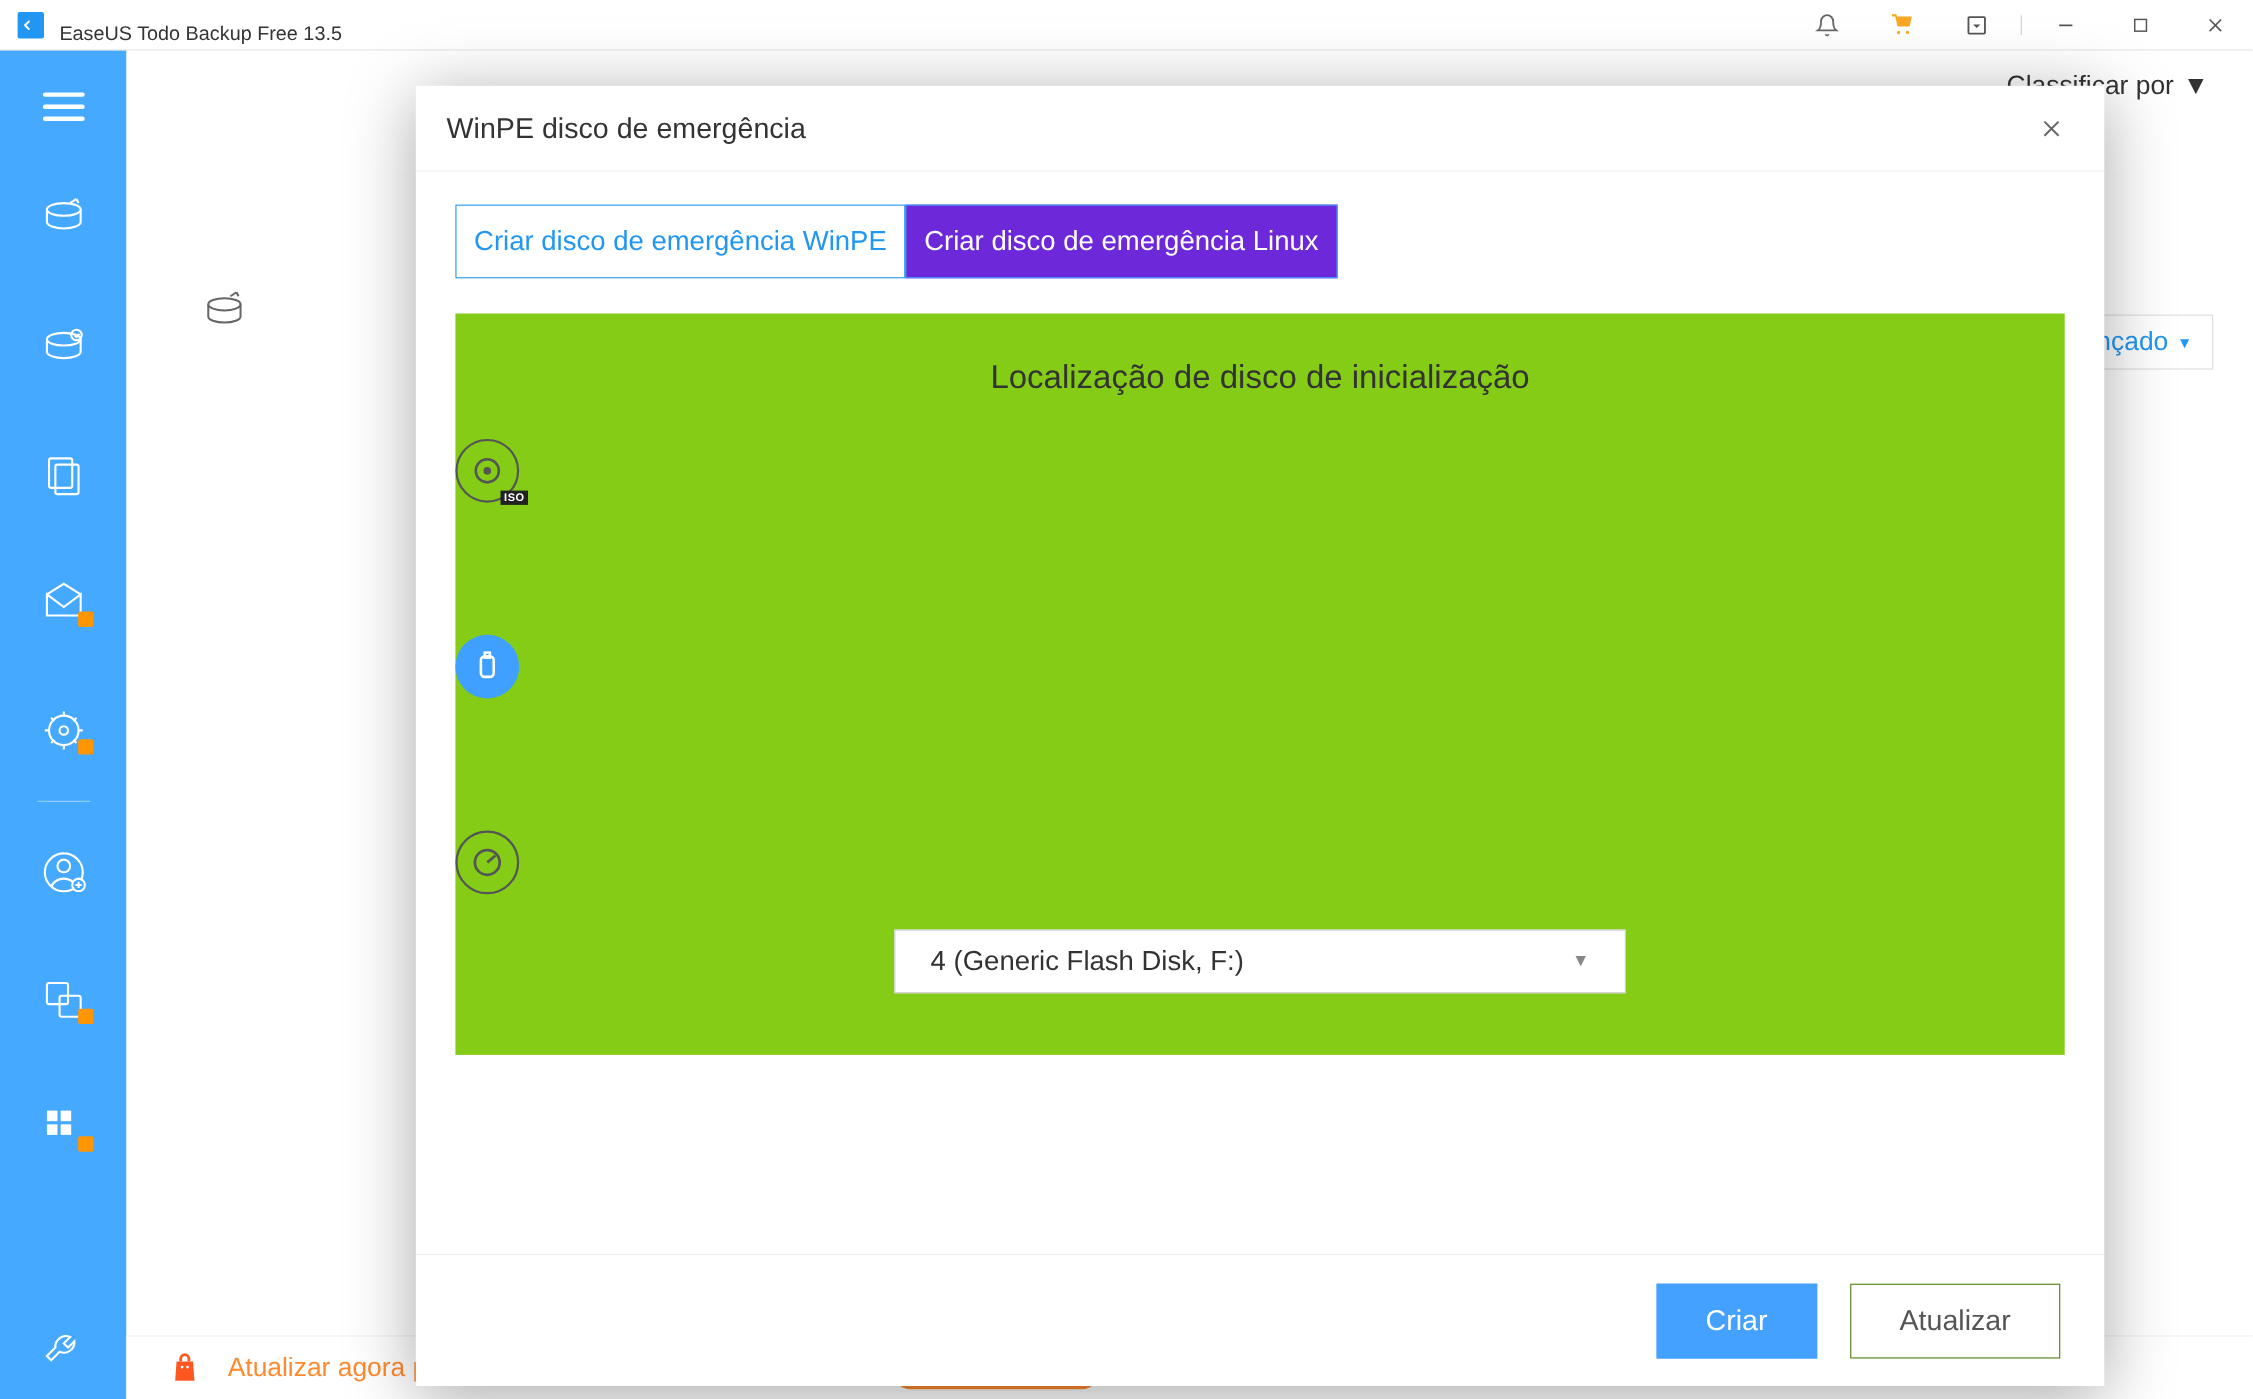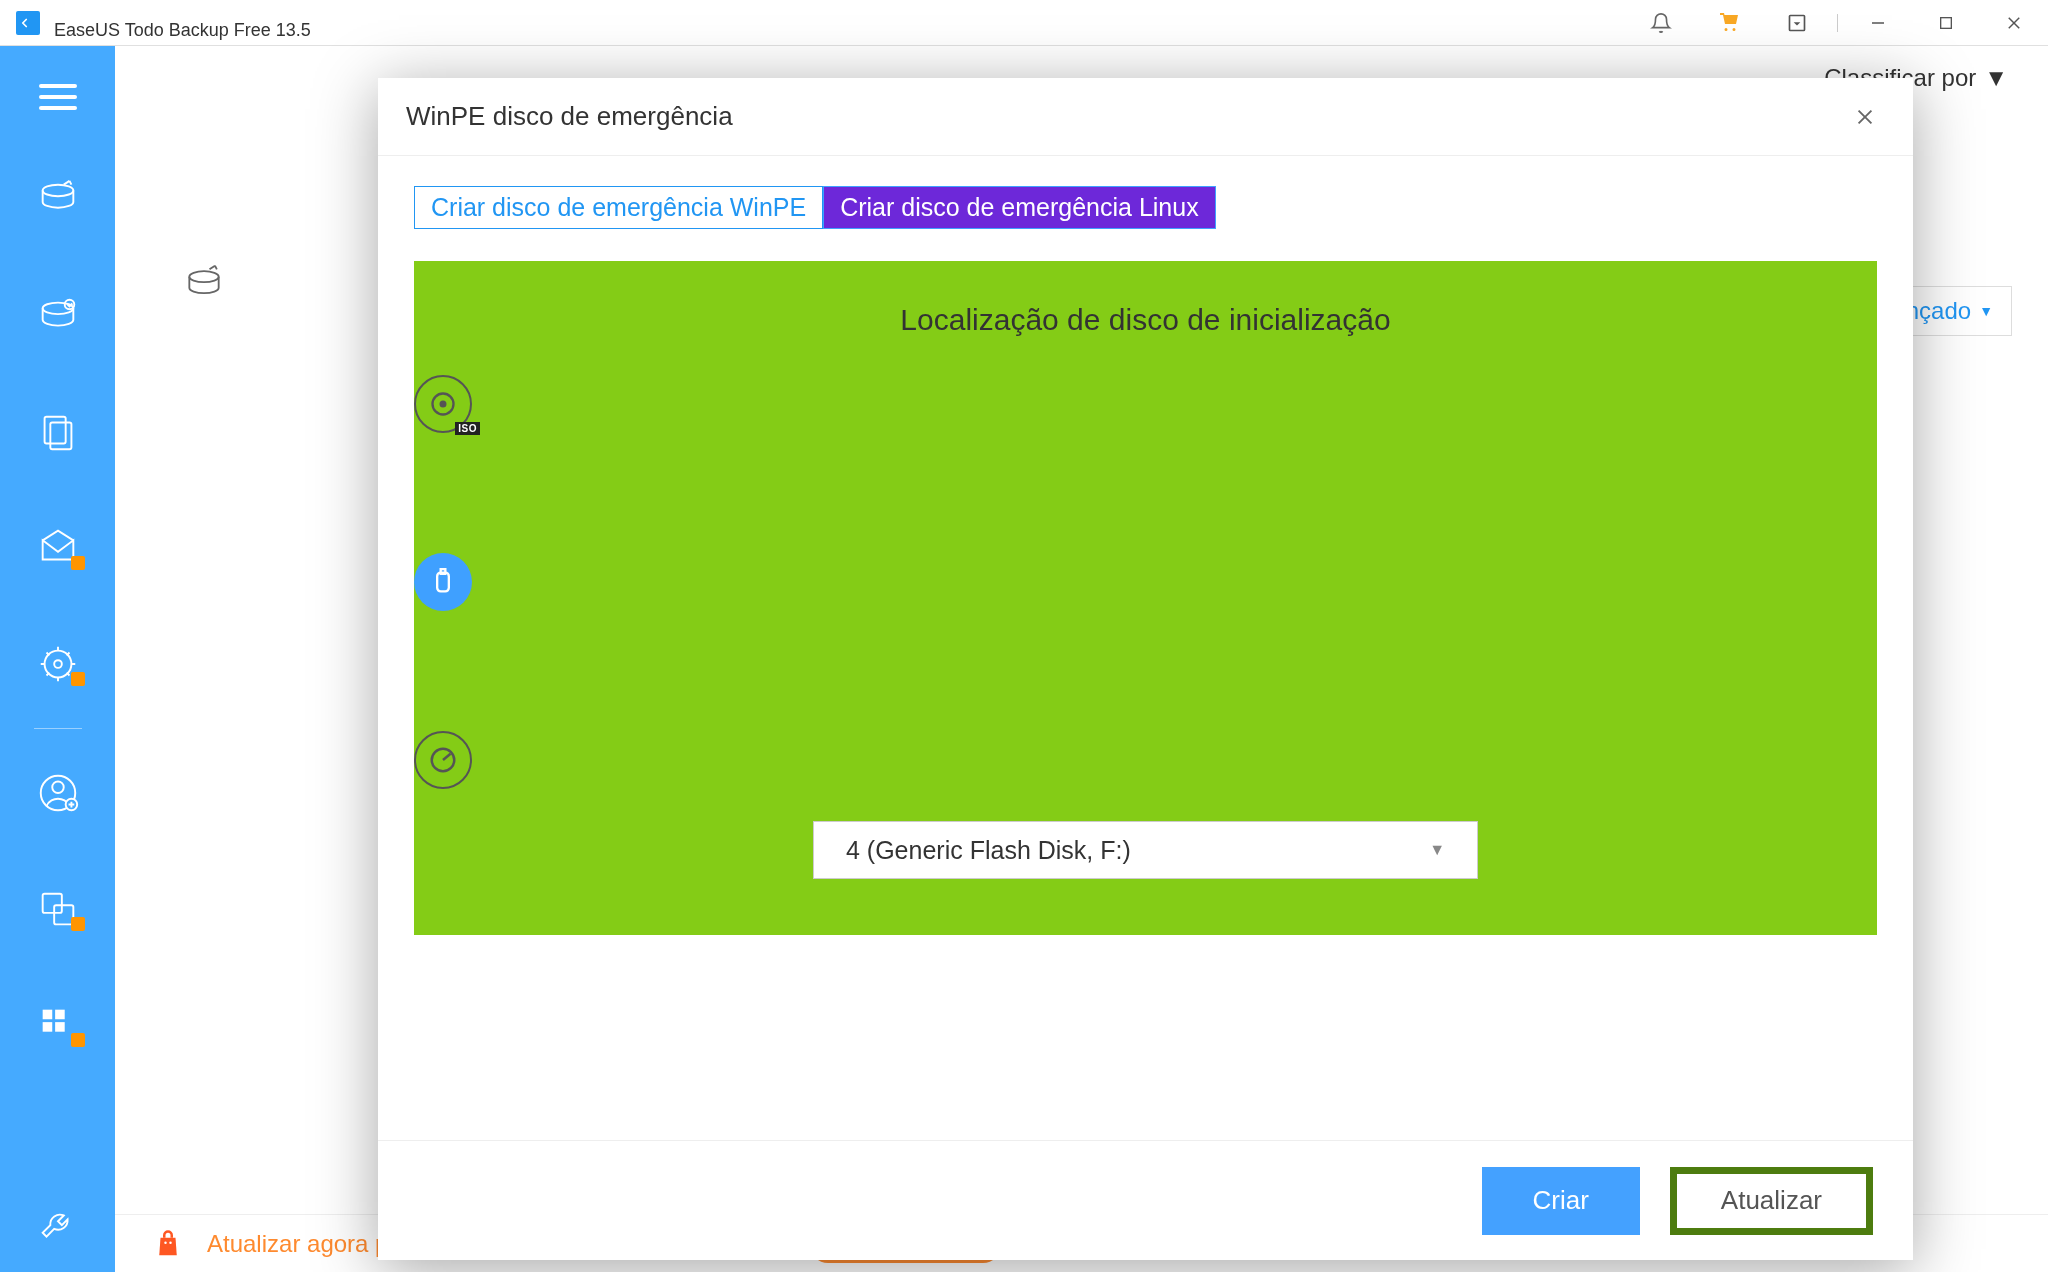--- a/index.html
+++ b/index.html
@@ -37,39 +37,39 @@
     
     
     .dialog { position: absolute; left: 263px; top: 32px; width: 1535px; height: 1182px; background: #fff; box-shadow: 0 10px 60px rgba(0,0,0,0.35); z-index: 10; display: flex; flex-direction: column; }
     .dialog-header { height: 78px; display: flex; align-items: center; padding: 0 28px; border-bottom: 1px solid #eee; }
     .dialog-title { font-size: 26px; color: #333; }
     .dialog-close { margin-left: auto; width: 40px; height: 40px; display: flex; align-items: center; justify-content: center; cursor: pointer; }
     
     .dialog-body { flex: 1; padding: 30px 36px 0 36px; display: flex; flex-direction: column; }
     
     .tabset { display: flex; }
-    .tab { padding: 6px 16px; font-size: 25px; cursor: pointer; white-space: nowrap; }
+    .tab { padding: 18px 16px; font-size: 25px; cursor: pointer; white-space: nowrap; }
     .tab.winpe { border: 1px solid #2196F3; color: #2196F3; background: #fff; }
     .tab.linux { background: #6d28d9; color: #fff; border: 1px solid #3fa0ff; }
     
     .panel { margin-top: 32px; background: #84cc16; padding: 42px 0 56px 0; text-align: center; }
     .panel-title { font-size: 30px; color: #333; margin-bottom: 38px; }
     .loc-icons { display: flex; justify-content: center; gap: 120px; margin-bottom: 32px; flex-direction: column; }
     .loc-icon { width: 58px; height: 58px; border-radius: 50%; display: flex; align-items: center; justify-content: center; cursor: pointer; position: relative; }
     .loc-icon.outline { border: 2px solid #555; }
     .loc-icon.active { background: #3fa0ff; border: none; }
     .iso-badge { position: absolute; bottom: -4px; right: -10px; font-size: 10px; background: #222; color: #fff; padding: 1px 3px; font-weight: bold; letter-spacing: 0.5px; }
     
     .select-wrap { display: flex; justify-content: center; }
     .select { width: 665px; height: 58px; background: #fff; border: 1px solid #ccc; display: flex; align-items: center; padding: 0 32px; cursor: pointer; }
     .select-text { font-size: 25px; color: #333; }
     .select-caret { margin-left: auto; color: #888; }
     
     .dialog-footer { height: 120px; border-top: 1px solid #eee; display: flex; align-items: center; justify-content: flex-end; padding: 0 40px; gap: 30px; }
-    .btn { height: 68px; padding: 0 44px; font-size: 26px; display: flex; align-items: center; justify-content: center; cursor: pointer; border: 7px solid #4d7c0f; background: #fff; }
+    .btn { height: 68px; padding: 0 44px; font-size: 26px; display: flex; align-items: center; justify-content: center; cursor: pointer; border: 1px solid #4d7c0f; background: #fff; }
     .btn.primary { background: #44a1ff; color: #fff; border-color: #44a1ff; }
     .btn.secondary { color: #555; }
     
     
     .bottom-bar { position: absolute; bottom: 0; left: 0; right: 0; height: 58px; background: #fff; border-top: 1px solid #eee; display: flex; align-items: center; padding-left: 38px; gap: 24px; z-index: 5; }
     .bag-icon { width: 30px; height: 30px; }
     .upgrade-text { font-size: 24px; color: #fe8a2f; }
     .activate-btn { background: #fe8a2f; color: #fff; border-radius: 18px; padding: 6px 22px; font-size: 22px; display: flex; align-items: center; gap: 8px; cursor: pointer; }
   </style>
 </head>

